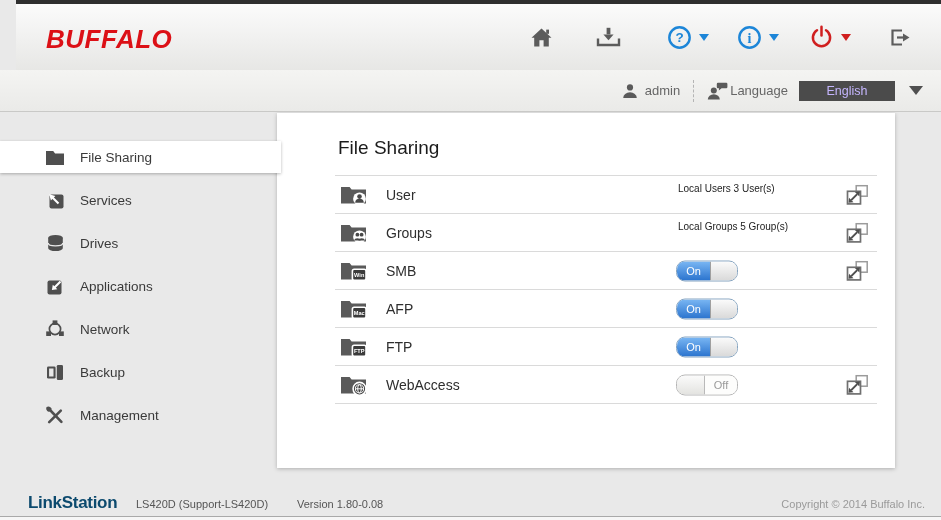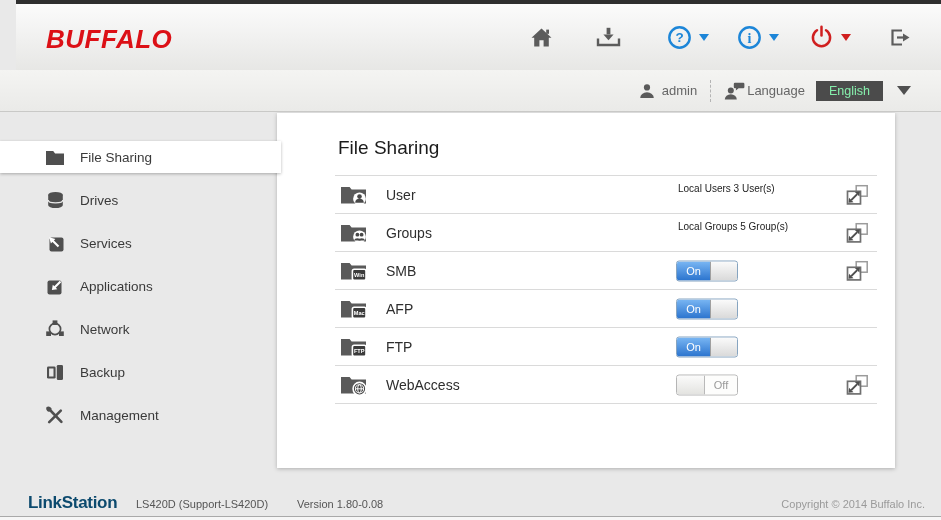--- a/index.html
+++ b/index.html
@@ -32,29 +32,29 @@
   .nav-ic{display:flex;align-items:center}
   .tri{width:0;height:0;border-left:5px solid transparent;border-right:5px solid transparent;border-top:7px solid #4f4f4f;margin-left:7px}
   .tri-blue{border-top-color:#1d86d8}
   .tri-red{border-top-color:#d01f1f}
   
   .account-bar{
     position:absolute;left:0;top:70px;right:0;height:42px;box-sizing:border-box;
     background:linear-gradient(#f4f4f2,#eaeae8);
     border-bottom:1px solid #c9c9c7;
     display:flex;align-items:center;justify-content:flex-end;
-    padding-right:30px;z-index:5;
+    padding-right:18px;z-index:5;
   }
   .acct-user{display:flex;align-items:center;cursor:pointer}
   .acct-user span.txt{margin-left:7px;font-size:13px;color:#666}
   .vdash{height:22px;border-left:1px dashed #b4b4b4;margin:0 13px}
   .lang{display:flex;align-items:center}
   .lang span.txt{margin-left:2px;font-size:13px;color:#666}
   .lang-btn{
-    margin-left:11px;width:67px;height:20px;background:#4b4b4b;color:#86efac;
+    margin-left:11px;width:96px;height:20px;background:#4b4b4b;color:#c4b5fd;
     font-size:12.5px;display:flex;align-items:center;justify-content:center;cursor:pointer;
   }
   .tri-acct{width:0;height:0;border-left:7px solid transparent;border-right:7px solid transparent;border-top:9px solid #4f4f4f;margin-left:14px;cursor:pointer}
   
   .sidebar{position:absolute;left:0;top:112px;width:277px;padding-top:29px;z-index:3}
   .sb-item{box-sizing:border-box;height:32px;margin-bottom:11px;display:flex;align-items:center;padding-left:45px;cursor:pointer}
   .sb-item.active{background:#fff;width:281px;box-shadow:0 1px 3px rgba(0,0,0,.28);position:relative}
   .sb-ic{width:20px;height:19px;margin-right:15px;display:flex;align-items:center;justify-content:center}
   .sb-label{font-size:13.5px;color:#3a3a3a}
   
@@ -64,21 +64,21 @@
   }
   .panel-title{position:absolute;left:61px;top:24px;font-size:19px;color:#1b1b1b}
   .rows{position:absolute;left:58px;right:18px;top:62px;border-top:1px solid #dadada}
   .frow{height:38px;box-sizing:border-box;border-bottom:1px solid #dadada;position:relative;display:flex;align-items:center}
   .fic{margin-left:5px;width:27px;height:23px;display:flex;align-items:center}
   .flabel{margin-left:19px;font-size:14px;color:#2e2e2e}
   .fvalue{position:absolute;left:343px;top:50%;transform:translateY(-50%);font-size:12px;color:#222}
   .fvalue.small{font-size:10px;top:7px;transform:none}
   .fexpand{position:absolute;right:8px;top:50%;transform:translateY(-50%);width:23px;height:21px;cursor:pointer}
   
-  .toggle{position:absolute;left:341px;top:50%;transform:translateY(-50%);width:62px;height:21px;border-radius:3px;display:flex;overflow:hidden;box-sizing:border-box;cursor:pointer;background:#fff}
+  .toggle{position:absolute;left:341px;top:50%;transform:translateY(-50%);width:62px;height:21px;border-radius:9px;display:flex;overflow:hidden;box-sizing:border-box;cursor:pointer;background:#fff}
   .t-on{border:1px solid #86a4c0}
   .t-off{border:1px solid #b5b5b5}
   .t-on .tg-label{width:33px;background:linear-gradient(#79b6f3,#2b74ce);color:#fff;font-size:11px;display:flex;align-items:center;justify-content:center}
   .t-on .tg-knob{flex:1;background:linear-gradient(#fbfbfb,#d9d9d9);border-left:1px solid #9f9f9f;border-radius:0 2px 2px 0}
   .t-off .tg-knob{width:27px;background:linear-gradient(#fbfbfb,#e3e3e0);border-right:1px solid #b9b9b9;border-radius:2px 0 0 2px}
   .t-off .tg-label{flex:1;background:#fdfdfc;color:#9a9a9a;font-size:11px;display:flex;align-items:center;justify-content:center}
   
   .footer{position:absolute;left:0;right:0;bottom:3px;height:30px}
   .footer>span{position:absolute;white-space:nowrap}
   .ft-product{left:28px;bottom:4px;font-size:17px;font-weight:bold;color:#0c4a6e;letter-spacing:-.3px}
@@ -178,37 +178,37 @@
     <div class="sb-item active">
       <span class="sb-ic">
         <svg width="20" height="17" viewBox="0 0 20 17">
           <path fill="#4f4f4f" d="M1 2 h7.2 l1.9 2.4 H19 V16 H1 Z"></path>
         </svg>
       </span>
       <span class="sb-label">File Sharing</span>
     </div>
     <div class="sb-item">
       <span class="sb-ic">
+        <svg width="19" height="19" viewBox="0 0 19 19">
+          <rect x="3.5" y="3.5" width="14" height="14" rx="2" fill="#4f4f4f"></rect>
+          <line x1="12.5" y1="12.5" x2="6" y2="6" stroke="#fff" stroke-width="2.1"></line>
+          <path fill="#fff" d="M3.2 3.2 L9.4 4.9 L4.9 9.4 Z"></path>
+        </svg>
+      </span>
+      <span class="sb-label">Services</span>
+    </div>
+    <div class="sb-item">
+      <span class="sb-ic">
         <svg width="19" height="18" viewBox="0 0 19 18">
           <ellipse cx="9.5" cy="3.8" rx="7.3" ry="2.9" fill="#4f4f4f"></ellipse>
           <path fill="#4f4f4f" d="M2.2 3.8 h14.6 v10.4 a7.3 2.9 0 0 1 -14.6 0 Z"></path>
           <path d="M2.2 9 a7.3 2.9 0 0 0 14.6 0" stroke="#e9e9e9" stroke-width="1.3" fill="none"></path>
         </svg>
       </span>
       <span class="sb-label">Drives</span>
-    </div>
-    <div class="sb-item">
-      <span class="sb-ic">
-        <svg width="19" height="19" viewBox="0 0 19 19">
-          <rect x="3.5" y="3.5" width="14" height="14" rx="2" fill="#4f4f4f"></rect>
-          <line x1="12.5" y1="12.5" x2="6" y2="6" stroke="#fff" stroke-width="2.1"></line>
-          <path fill="#fff" d="M3.2 3.2 L9.4 4.9 L4.9 9.4 Z"></path>
-        </svg>
-      </span>
-      <span class="sb-label">Services</span>
     </div>
     <div class="sb-item">
       <span class="sb-ic">
         <svg width="19" height="19" viewBox="0 0 19 19">
           <rect x="1.5" y="3.5" width="14" height="14" rx="2" fill="#4f4f4f"></rect>
           <line x1="14.5" y1="4.5" x2="8.5" y2="10.5" stroke="#fff" stroke-width="2.1"></line>
           <path fill="#fff" d="M5.9 13.1 L11.3 12.2 L6.8 7.7 Z"></path>
         </svg>
       </span>
       <span class="sb-label">Applications</span>

